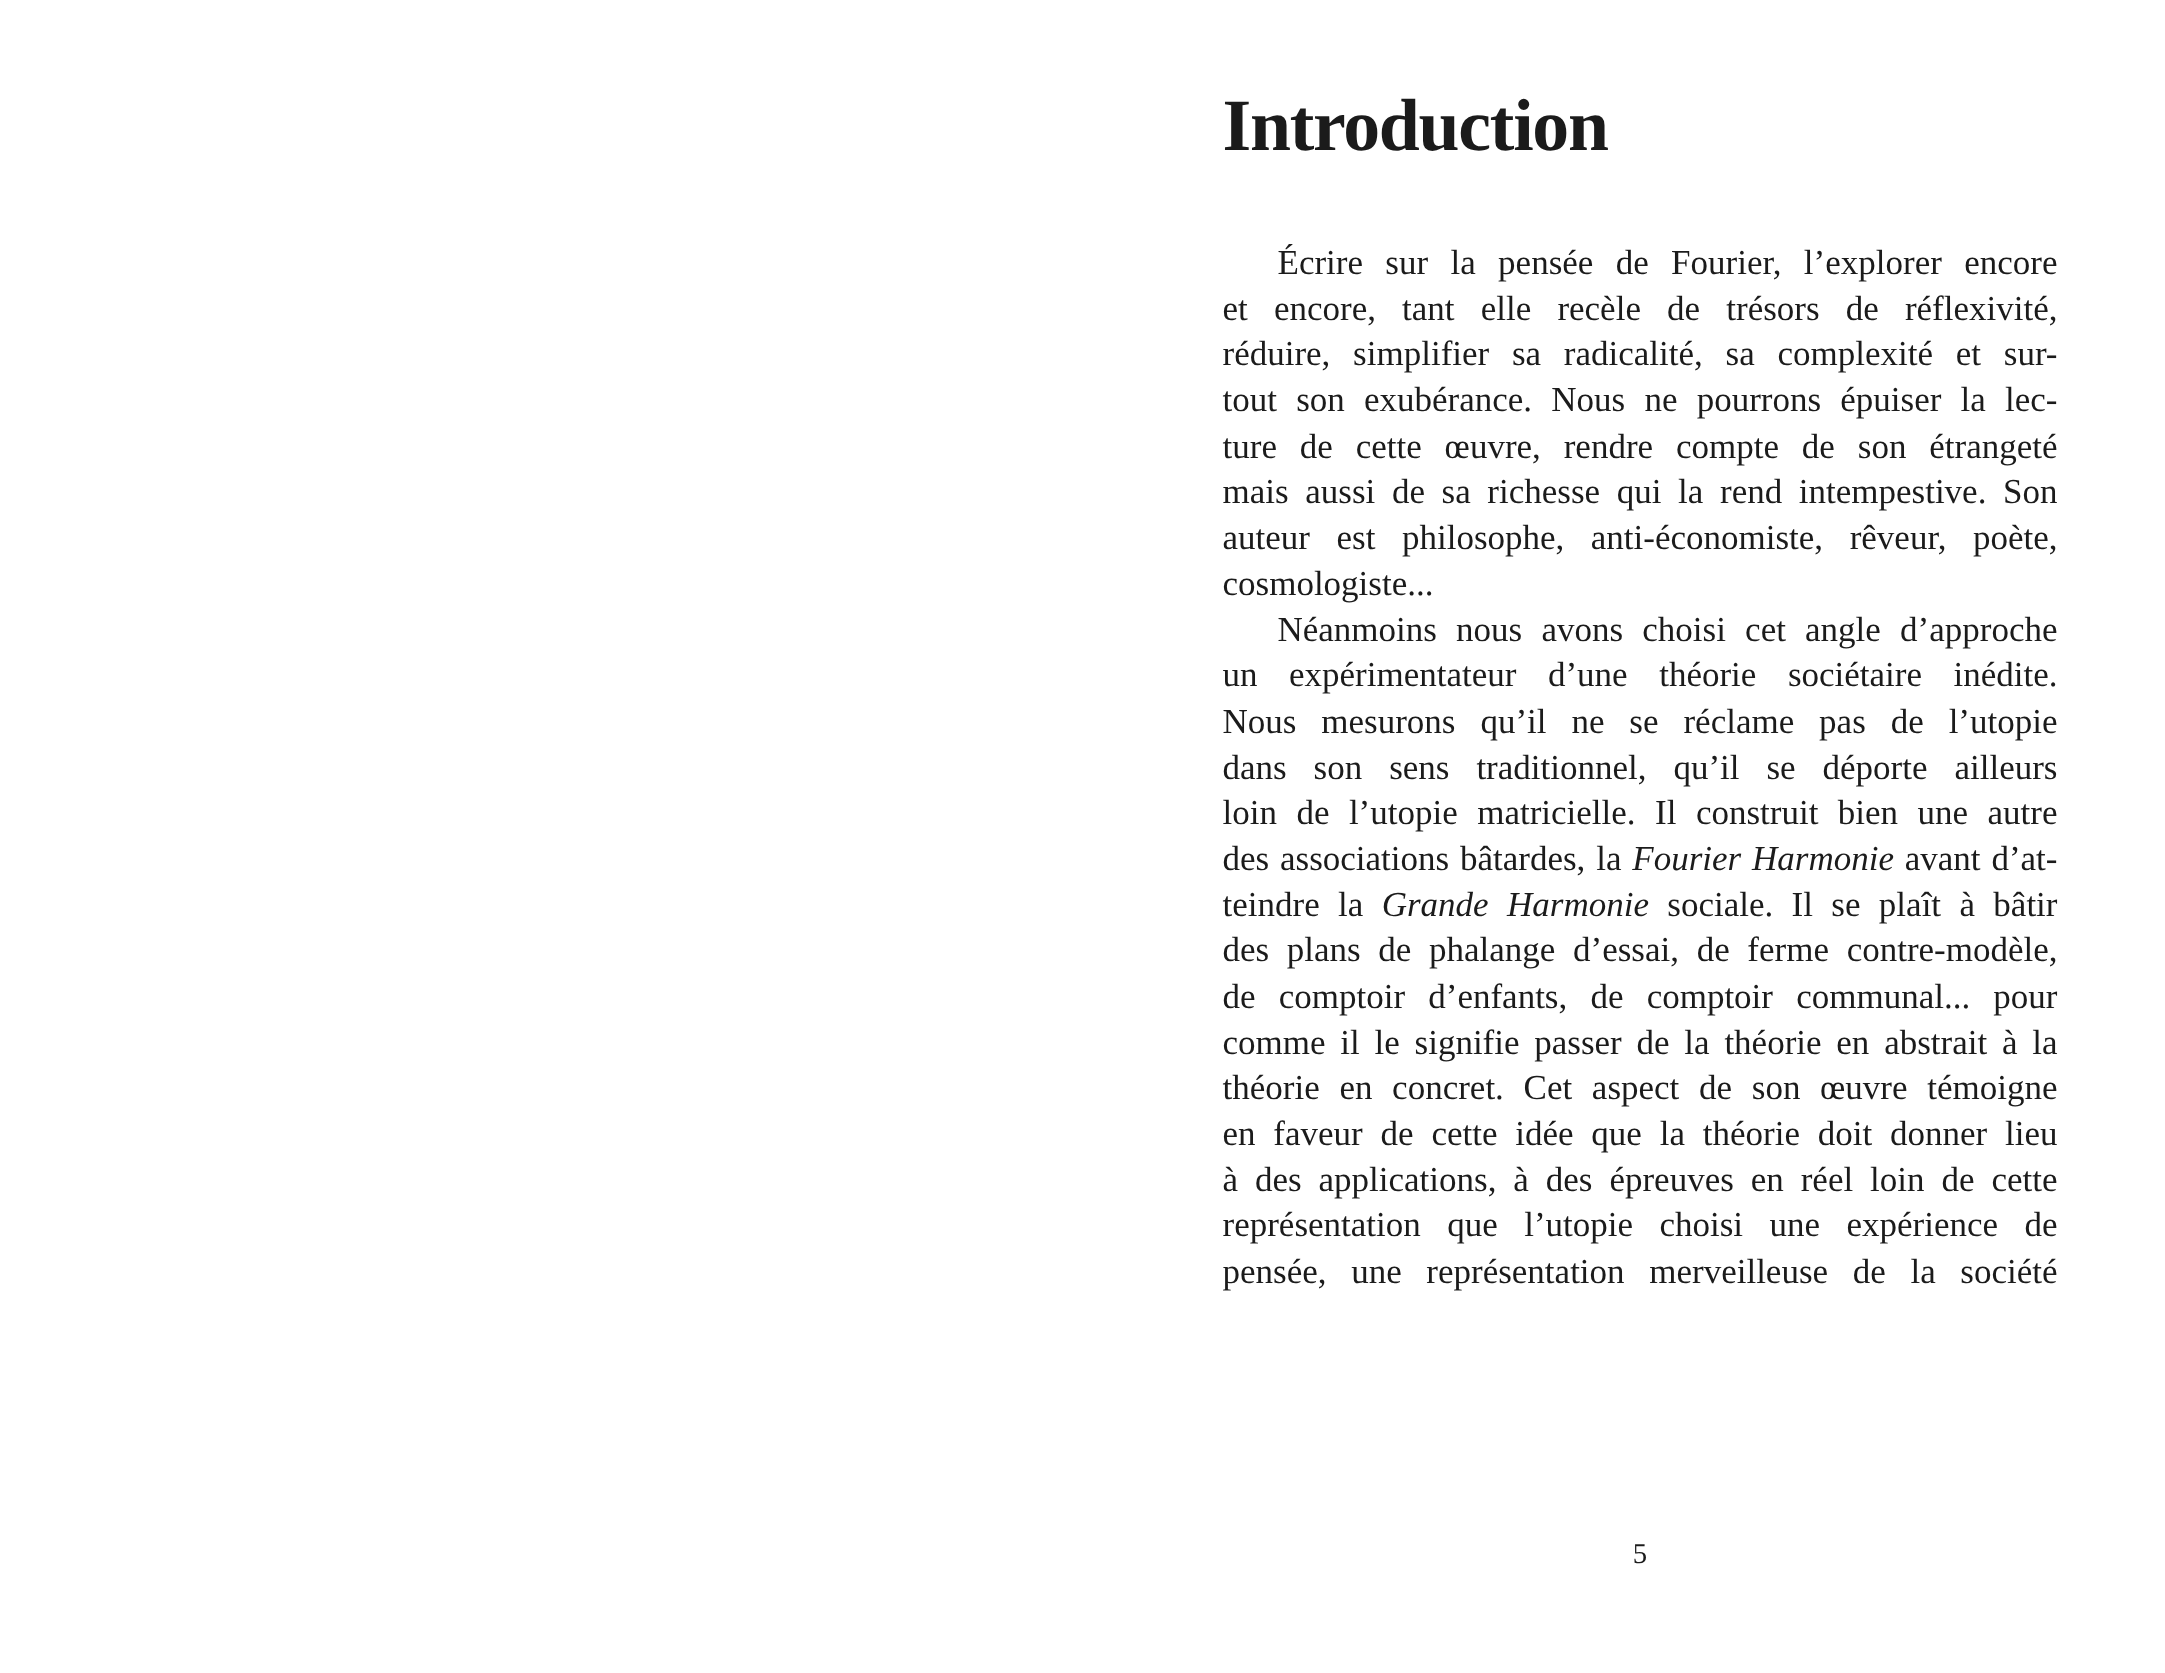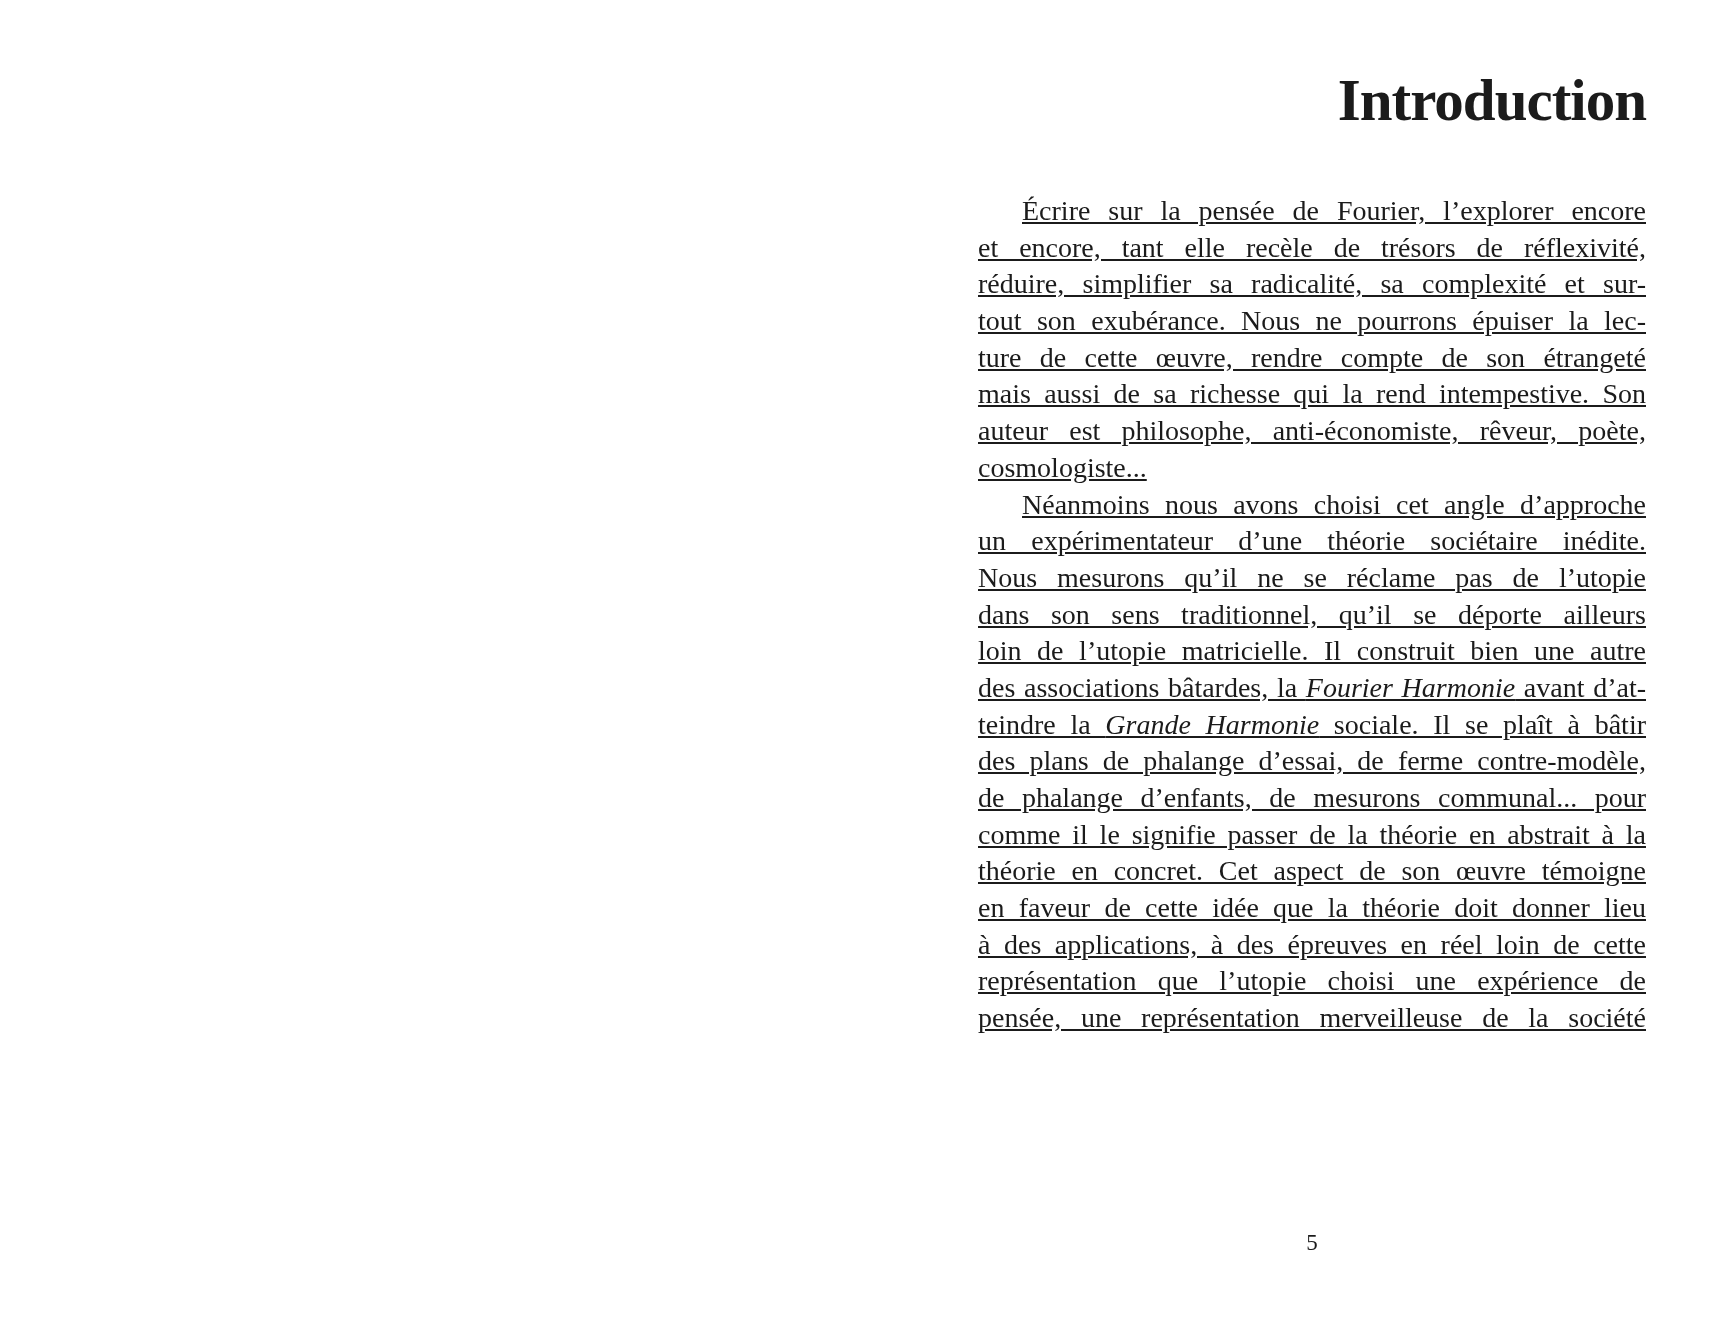--- a/index.html
+++ b/index.html
@@ -21,33 +21,32 @@
     left: 978px;
     top: 0;
     width: 668px;
     height: 100%;
   }
   .chapter-title {
     position: absolute;
     top: 66px;
     left: 0;
     width: 100%;
-    text-align: right;
+    text-align: left;
     font-size: 59px;
     font-weight: bold;
     letter-spacing: -1px;
     color: var(--ink, #1b1b1b);
   }
   .body-text {
     position: absolute;
     top: 193px;
     left: 0;
     width: 100%;
     font-size: 28px;
-    text-decoration: underline;
   }
   .line {
     height: 36.7px;
     line-height: 36.7px;
     text-align: justify;
     text-align-last: justify;
     overflow: hidden;
     white-space: nowrap;
   }
   .line.indent {
@@ -85,21 +84,21 @@
         <div class="line"><span>auteur est philosophe, anti-économiste, rêveur, poète,</span></div>
         <div class="line plast"><span>cosmologiste...</span></div>
         <div class="line indent"><span>Néanmoins nous avons choisi cet angle d’approche</span></div>
         <div class="line"><span>un expérimentateur d’une théorie sociétaire inédite.</span></div>
         <div class="line"><span>Nous mesurons qu’il ne se réclame pas de l’utopie</span></div>
         <div class="line"><span>dans son sens traditionnel, qu’il se déporte ailleurs</span></div>
         <div class="line"><span>loin de l’utopie matricielle. Il construit bien une autre</span></div>
         <div class="line"><span>des associations bâtardes, la </span><span class="italic">Fourier Harmonie</span><span> avant d’at-</span></div>
         <div class="line"><span>teindre la </span><span class="italic">Grande Harmonie</span><span> sociale. Il se plaît à bâtir</span></div>
         <div class="line"><span>des plans de phalange d’essai, de ferme contre-modèle,</span></div>
-        <div class="line"><span>de phalange d’enfants, de mesurons communal... pour</span></div>
+        <div class="line"><span>de comptoir d’enfants, de comptoir communal... pour</span></div>
         <div class="line"><span>comme il le signifie passer de la théorie en abstrait à la</span></div>
         <div class="line"><span>théorie en concret. Cet aspect de son œuvre témoigne</span></div>
         <div class="line"><span>en faveur de cette idée que la théorie doit donner lieu</span></div>
         <div class="line"><span>à des applications, à des épreuves en réel loin de cette</span></div>
         <div class="line"><span>représentation que l’utopie choisi une expérience de</span></div>
         <div class="line"><span>pensée, une représentation merveilleuse de la société</span></div>
       </div>
     <div class="page-number">5</div>
   </div>
 </div>

